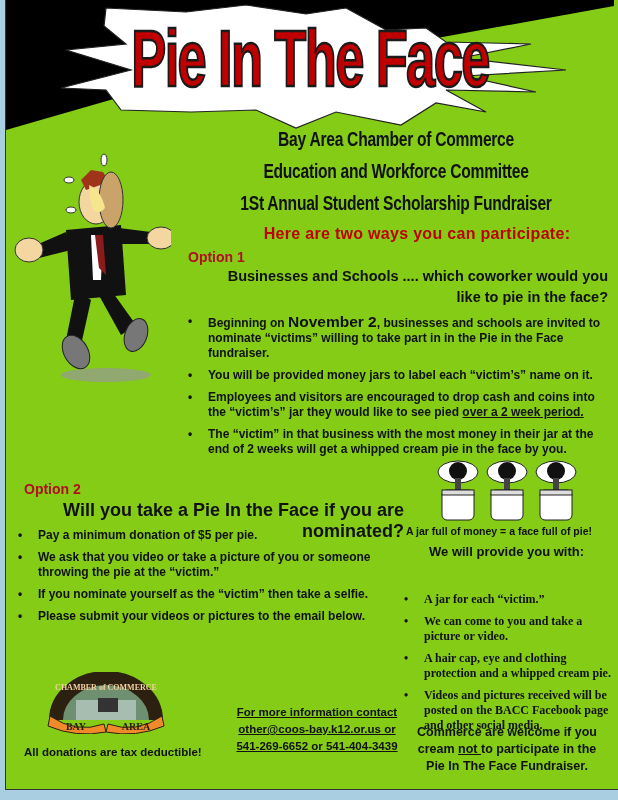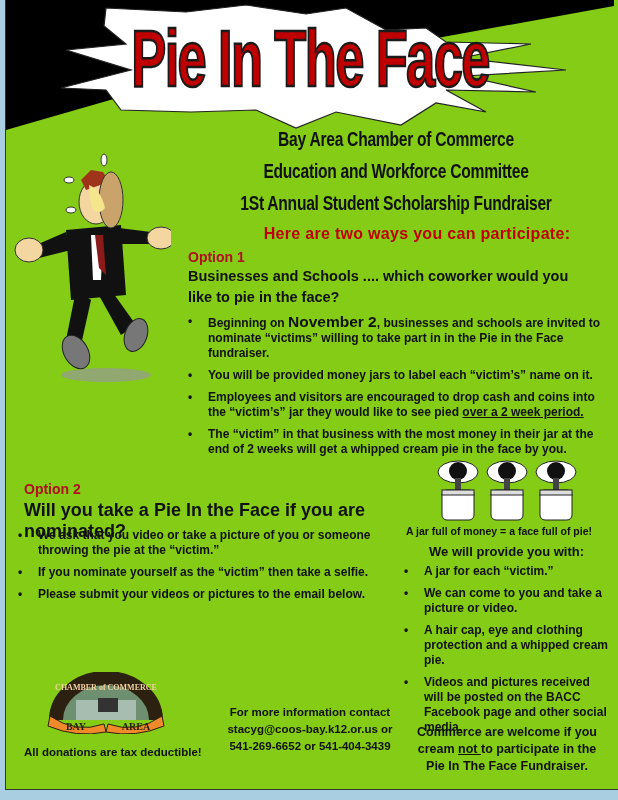--- a/index.html
+++ b/index.html
@@ -29,21 +29,21 @@
     position:absolute; left:180px; width:420px; text-align:center;
     font-family:"Liberation Sans", sans-serif; font-weight:bold; color:#111;
     font-size:17px; transform:scaleY(1.15) scaleX(0.92);
     letter-spacing:-0.3px;
   }
   .ways {
     position:absolute; left:196px; width:430px; text-align:center; top:225px;
     font-weight:bold; color:#c00000; font-size:16px; letter-spacing:0.3px;
   }
   .opt-label { position:absolute; color:#b01020; font-weight:bold; font-size:14px; }
-  .q { position:absolute; font-weight:bold; color:#111; font-size:14.5px; line-height:21px; }
+  .q { position:absolute; font-weight:bold; color:#111; font-size:14.5px; line-height:21px;text-align:right; }
   ul.bul { position:absolute; margin:0; padding:0; list-style:none; }
   ul.bul li {
     position:relative; padding-left:22px; font-weight:bold; color:#111;
     font-size:12px; line-height:15px; margin-bottom:7px;
   }
   ul.bul li::before {
     content:"•"; position:absolute; left:2px; top:0; font-size:12px;
   }
   .big { font-size:15.5px; }
   .u { text-decoration:underline; }
@@ -109,20 +109,21 @@
   <ul class="bul" style="left:180px;top:314px;width:420px;">
     <li><span>Beginning on </span><span class="big">November 2</span><span>, businesses and schools are invited to nominate “victims” willing to take part in in the Pie in the Face fundraiser.</span></li>
     <li>You will be provided money jars to label each “victim’s” name on it.</li>
     <li><span>Employees and visitors are encouraged to drop cash and coins into the “victim’s” jar they would like to see pied </span><span class="u">over a 2 week period.</span></li>
     <li>The “victim” in that business with the most money in their jar at the end of 2 weeks will get a whipped cream pie in the face by you.</li>
   </ul>
 
   <div class="opt-label" style="left:18px;top:481px;">Option 2</div>
   <div class="q" style="left:18px;top:500px;width:380px;font-size:18px;">Will you take a Pie In the Face if you are nominated?</div>
   <ul class="bul" style="left:10px;top:528px;width:370px;">
+    <li>Pay a minimum donation of $5 per pie.</li>
     <li>We ask that you video or take a picture of you or someone throwing the pie at the “victim.”</li>
     <li>If you nominate yourself as the “victim” then take a selfie.</li>
     <li>Please submit your videos or pictures to the email below.</li>
   </ul>
 
   <svg style="position:absolute;left:430px;top:460px;" width="150" height="62" viewBox="0 0 150 62">
     <g>
       <ellipse cx="22" cy="12" rx="20" ry="11" fill="#fff" stroke="#222"></ellipse>
       <ellipse cx="22" cy="11" rx="9" ry="9" fill="#111"></ellipse>
       <rect x="19" y="18" width="6" height="14" fill="#444"></rect>
@@ -140,21 +141,21 @@
       <ellipse cx="22" cy="12" rx="20" ry="11" fill="#fff" stroke="#222"></ellipse>
       <ellipse cx="22" cy="11" rx="9" ry="9" fill="#111"></ellipse>
       <rect x="19" y="18" width="6" height="14" fill="#444"></rect>
       <rect x="6" y="30" width="32" height="30" rx="5" fill="#fff" stroke="#222"></rect>
       <rect x="6" y="30" width="32" height="5" fill="#ddd" stroke="#222"></rect>
     </g>
   </svg>
   <div class="caption" style="left:400px;top:525px;">A jar full of money = a face full of pie!</div>
 
   <div class="provide" style="left:423px;top:544px;">We will provide you with:</div>
-  <ul class="bul" style="left:396px;top:564px;width:210px;">
+  <ul class="bul" style="left:396px;top:592px;width:210px;font-family:Liberation Serif, serif;">
     <li>A jar for each “victim.”</li>
     <li>We can come to you and take a picture or video.</li>
     <li>A hair cap, eye and clothing protection and a whipped cream pie.</li>
     <li>Videos and pictures received will be posted on the BACC Facebook page and other social media.</li>
   </ul>
 
   <div class="donations" style="left:396px;top:724px;width:210px;">
     <div>Commerce are welcome if you</div>
     <div><span>cream </span><span class="u">not </span><span> to participate in the</span></div>
     <div>Pie In The Face Fundraiser.</div>
@@ -165,18 +166,18 @@
     <rect x="30" y="28" width="60" height="20" fill="#a7bdb0"></rect>
     <rect x="52" y="26" width="20" height="14" fill="#333"></rect>
     <path d="M4,44 Q30,62 58,52 L60,60 Q30,66 2,54 Z" fill="#f08a2a" stroke="#2c2010"></path>
     <path d="M62,52 Q90,62 116,44 L118,54 Q90,66 60,60 Z" fill="#f08a2a" stroke="#2c2010"></path>
     <text x="60" y="18" font-family="Liberation Serif, serif" font-size="8" fill="#f2d1a0" text-anchor="middle" font-weight="bold">CHAMBER of COMMERCE</text>
     <text x="30" y="58" font-family="Liberation Serif, serif" font-size="10" fill="#2c2010" text-anchor="middle" font-weight="bold">BAY</text>
     <text x="90" y="58" font-family="Liberation Serif, serif" font-size="10" fill="#2c2010" text-anchor="middle" font-weight="bold">AREA</text>
   </svg>
 
   <div class="tax" style="left:18px;top:746px;">All donations are tax deductible!</div>
-  <div class="contact" style="left:209px;top:704px;width:190px;">
+  <div class="contact" style="left:216px;top:704px;width:190px;text-decoration:underline;">
     <div>For more information contact</div>
-    <div>stacyg@coos-bay.k12.or.us or</div>
+    <div>other@coos-bay.k12.or.us or</div>
     <div>541-269-6652 or 541-404-3439</div>
   </div>
 </div>
 
 </body></html>

